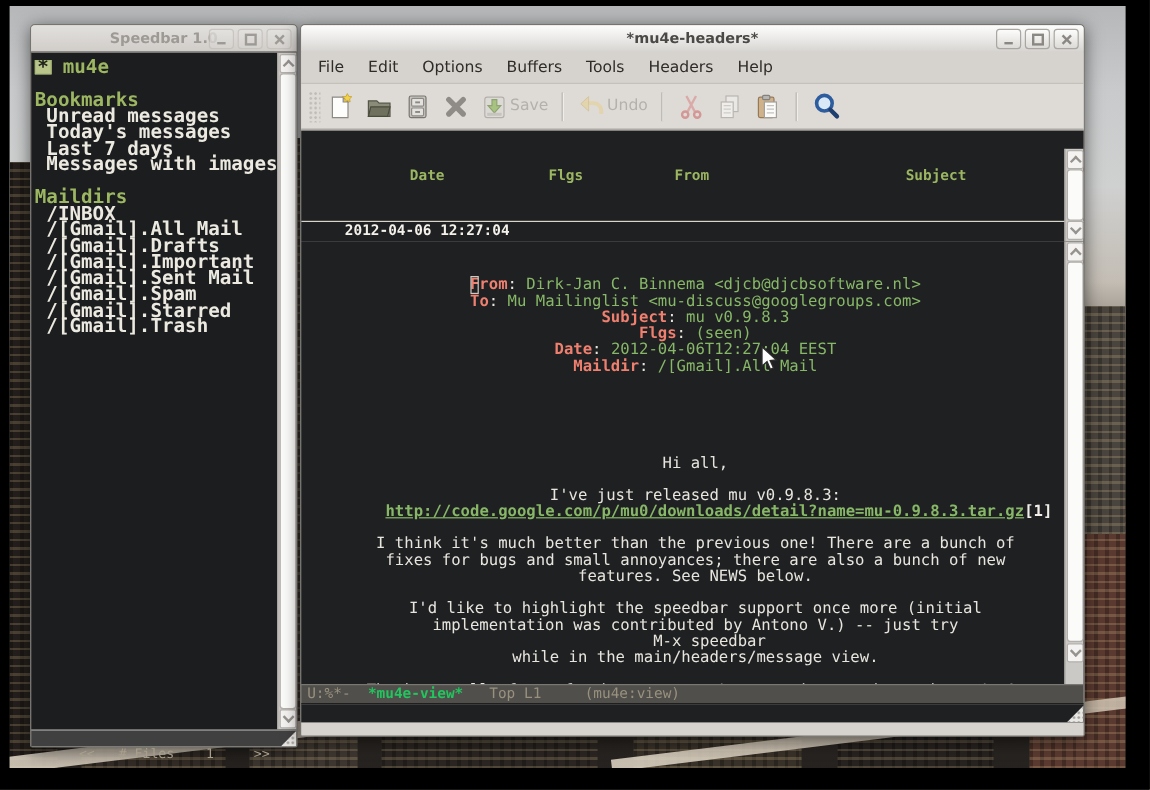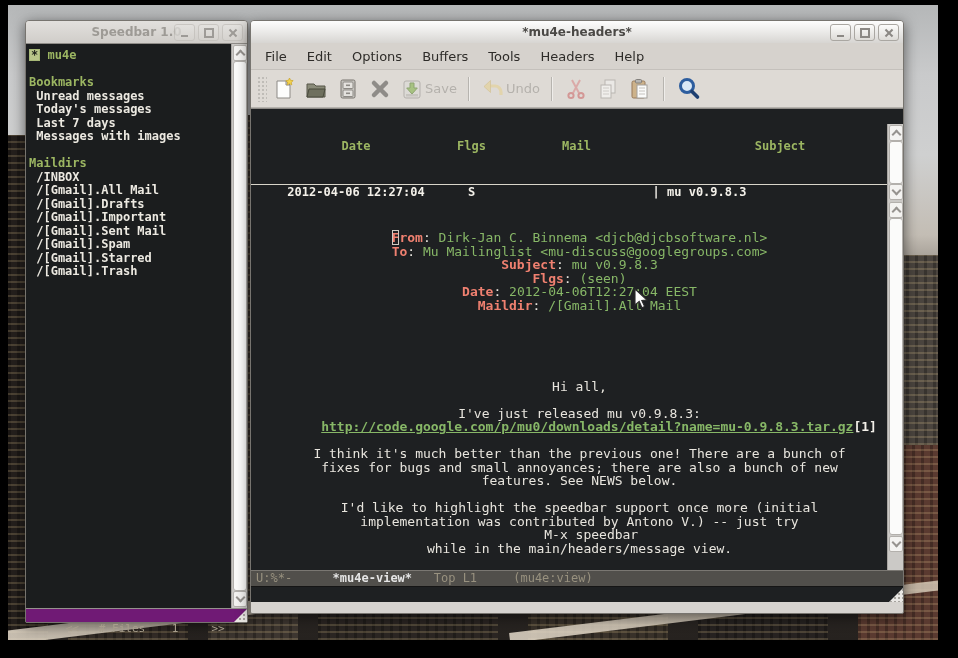--- a/index.html
+++ b/index.html
@@ -26,24 +26,24 @@
         background:linear-gradient(#fcfcfb,#dddbd7);display:flex;align-items:center;justify-content:center;}
   .inactive .wbtn{border-color:#c2bfba;background:linear-gradient(#e5e3e0,#d6d4d0);opacity:.75;}
   .g-min{width:7px;height:2px;background:#8b8884;margin-top:6px;}
   .g-max{width:6px;height:6px;border:2px solid #8b8884;}
   .g-x{position:relative;width:8px;height:8px;}
   .g-x:before,.g-x:after{content:"";position:absolute;left:3px;top:-1px;width:2px;height:10px;background:#8b8884;}
   .g-x:before{transform:rotate(45deg);} .g-x:after{transform:rotate(-45deg);}
   
   .sb-bodywrap{position:relative;height:564px;background:#1b1d1e;border-top:1px solid #8f8c88;}
   .sb-content{position:absolute;left:0;top:0;right:15px;bottom:0;padding:5px 0 0 3px;
-      font-size:12px;font-weight:bold;line-height:13.5px;white-space:pre;color:#ece9e1;overflow:hidden;}
+      font-size:16px;font-weight:bold;line-height:13.5px;white-space:pre;color:#ece9e1;overflow:hidden;}
   .sb-h{color:#9cb662;}
   .sb-cur{display:inline-block;border:1px solid #a7b877;background:#b9c58a;color:#20231d;line-height:10px;padding:0 1px;}
-  .sb-status{height:13px;background:#701a75;color:#a89e8c;font-size:11px;line-height:13px;white-space:pre;
+  .sb-status{height:13px;background:#404040;color:#a89e8c;font-size:11px;line-height:13px;white-space:pre;
       position:relative;border-top:1px solid #95928d;}
   .grip{position:absolute;right:0;bottom:0;width:13px;height:13px;background:#e9e7e4;
       clip-path:polygon(100% 0,100% 100%,0 100%);
       background-image:radial-gradient(#a5a29d 1px,transparent 1.2px);background-size:4px 4px;}
   
   .vscroll{position:absolute;right:0;top:0;bottom:0;width:15px;background:#cbc9c6;border-left:1px solid #a9a6a2;}
   .sbtn{position:absolute;left:1px;width:12px;height:14px;background:#f4f3f1;border:1px solid #b3b0ac;border-radius:2px;}
   .sbtn.up{top:1px;} .sbtn.dn{bottom:1px;}
   .chev{position:absolute;left:3px;width:5px;height:5px;border-left:2px solid #96938f;border-top:2px solid #96938f;}
   .chev.u{top:5px;transform:rotate(45deg);} .chev.d{top:2px;transform:rotate(225deg);}
@@ -60,28 +60,28 @@
   .tb-sep{width:1px;height:24px;background:#b7b4af;margin:0 6px;border-right:1px solid #efedea;}
   .dim{opacity:.62;justify-content:flex-end;}
   .edit{background:#1e2022;color:#e8e5de;text-align:center;}
   .content-col{position:relative;border-top:1px solid #8f8c88;}
   
   .hdr-pane{position:relative;height:92px;overflow:hidden;font-size:12px;line-height:15px;white-space:pre;}
   .hrow{display:flex;padding-left:14px;height:15px;overflow:hidden;}
   .hrow .c-date{width:182px;flex:none;} .hrow .c-flags{width:49px;flex:none;}
   .hrow .c-from{width:161px;flex:none;} .hrow .c-subj{flex:1;overflow:hidden;}
   .hrow.cols{color:#9cb662;font-weight:bold;}
-  .hrow.sel{color:#f4f1ea;font-weight:bold;border-top:1px solid #d9d5ca;border-bottom:6px solid #e5e5e5;height:17px;}
+  .hrow.sel{color:#f4f1ea;font-weight:bold;border-top:1px solid #d9d5ca;border-bottom:6px solid #e5e5e5;height:17px;flex-direction:column;}
   
   .modeline{height:16px;background:#3f3f3d;color:#d8d5cd;font-size:12px;line-height:15px;white-space:pre;
       border-top:1px solid #6b6b68;border-bottom:1px solid #151515;padding-left:5px;overflow:hidden;}
   .modeline .buf{font-weight:bold;color:#f2efe8;}
   .modeline .query{font-weight:bold;color:#9cb662;}
   .modeline.inactive{background:#514f4b;color:#98917f;border-top:1px solid #7a7772;height:15px;}
-  .modeline.inactive .buf{color:#e5e5e5;margin-left:26px;}
+  .modeline.inactive .buf{color:#22c55e;}
   
   .view-pane{position:relative;height:366px;overflow:hidden;font-size:13px;line-height:13.5px;
       white-space:pre;padding:3px 0 0 5px;}
   .fld .lbl{color:#ef8070;font-weight:bold;}
   .fld .val{color:#87b767;}
   .curbox{outline:1px solid #cfcbc2;outline-offset:-1px;}
   .bline{min-height:13.5px;}
   .mlink{color:#87b767;font-weight:bold;text-decoration:underline;}
   .lsuffix{font-weight:bold;color:#f2efe8;}
   .echo{height:15px;position:relative;background:#1e2022;}
@@ -240,21 +240,21 @@
         <svg width="26" height="26">
             <circle cx="11" cy="10" r="6.5" fill="#d9e8f6" stroke="#2d5d9e" stroke-width="3"></circle>
             <path d="M16 15.5L21.5 21" stroke="#1e3f70" stroke-width="3.6" stroke-linecap="round"></path>
           </svg>
       </span>
     </div>
 
     <div class="content-col">
 
       <div class="hdr-pane edit">
-        <div id="hdr-cols"><div class="hrow cols"><span class="c-date">Date</span><span class="c-flags">Flgs</span><span class="c-from">Mail</span><span class="c-subj">Subject</span></div></div>
+        <div id="hdr-cols"><div class="hrow cols"><span class="c-date">Date</span><span class="c-flags">Flgs</span><span class="c-from">From</span><span class="c-subj">Subject</span></div></div>
         <div id="hdr-rows"><div class="hrow sel"><span class="c-date">2012-04-06 12:27:04</span><span class="c-flags">S</span><span class="c-subj">| mu v0.9.8.3</span></div></div>
         
         <div class="vscroll" style="top:15px;">
           <span class="sbtn up"><span class="chev u"></span></span>
           <span class="thumb" style="top:17px;bottom:17px;"></span>
           <span class="sbtn dn"><span class="chev d"></span></span>
         </div>
       </div>
 
 

